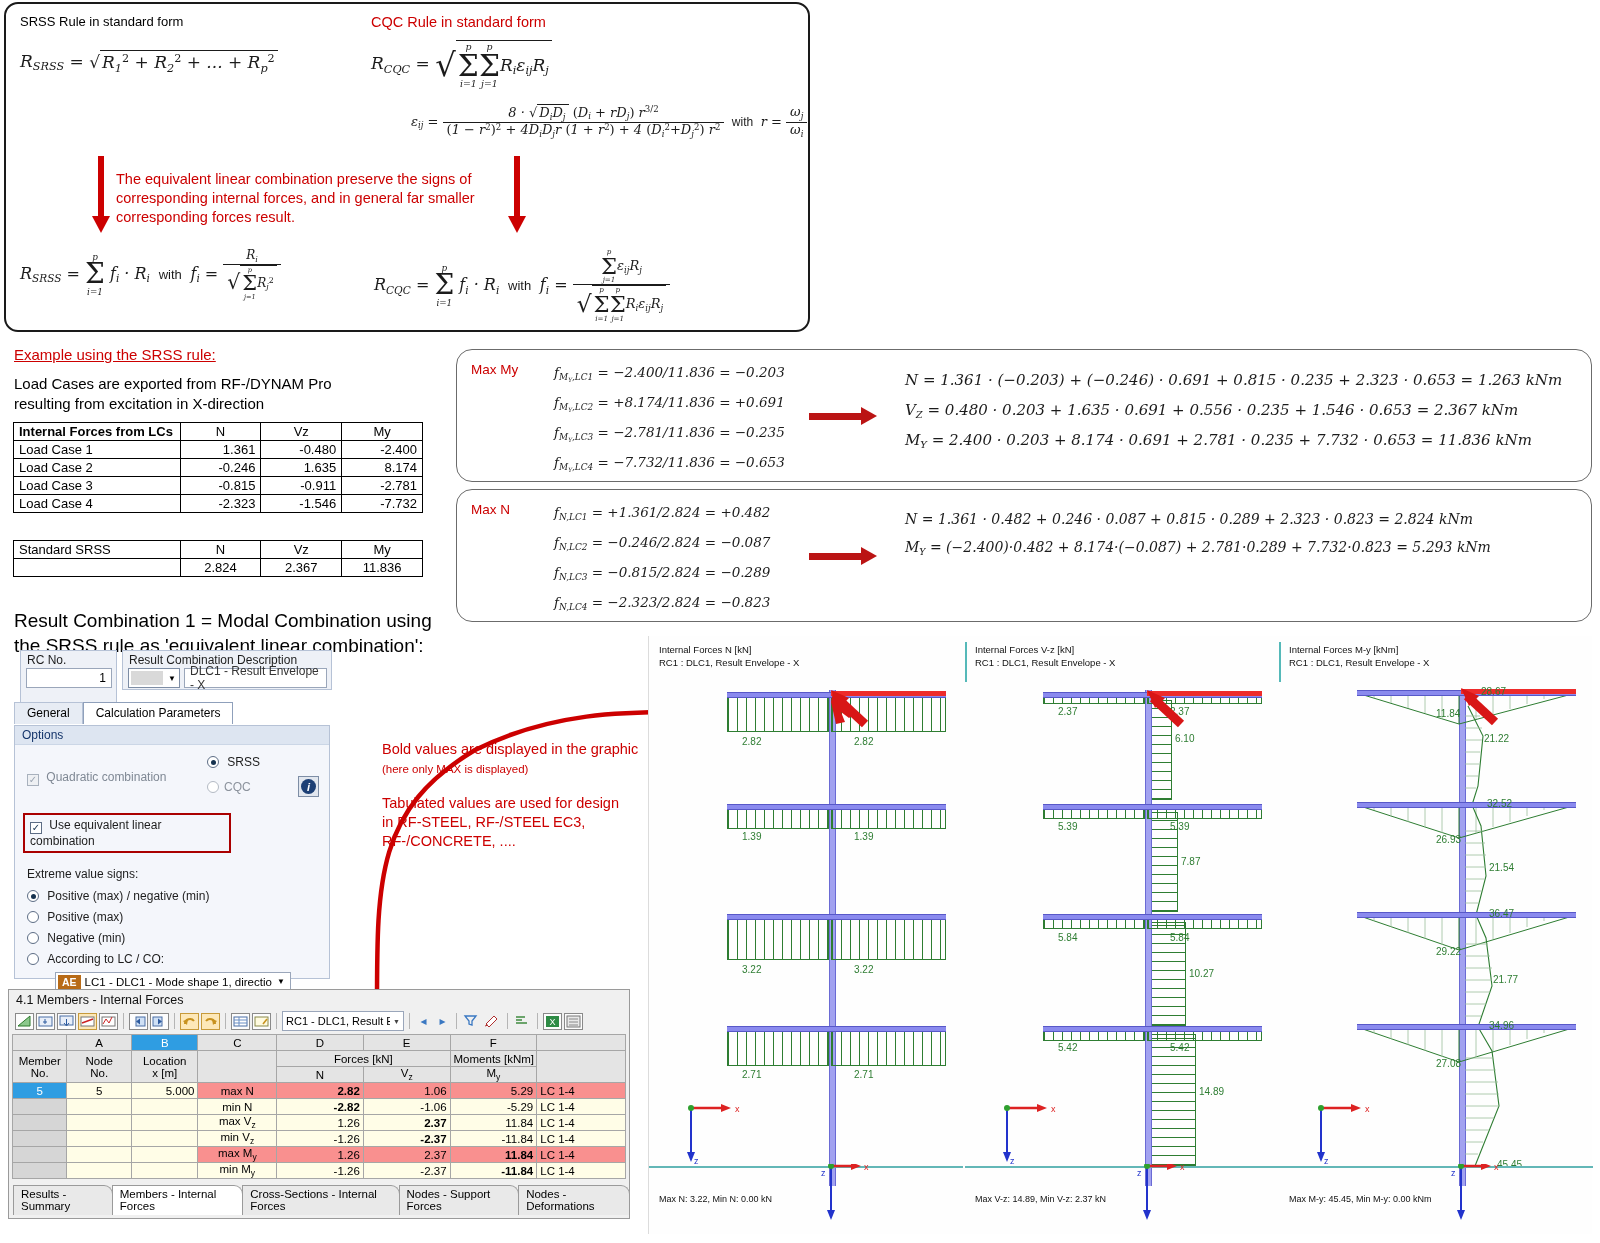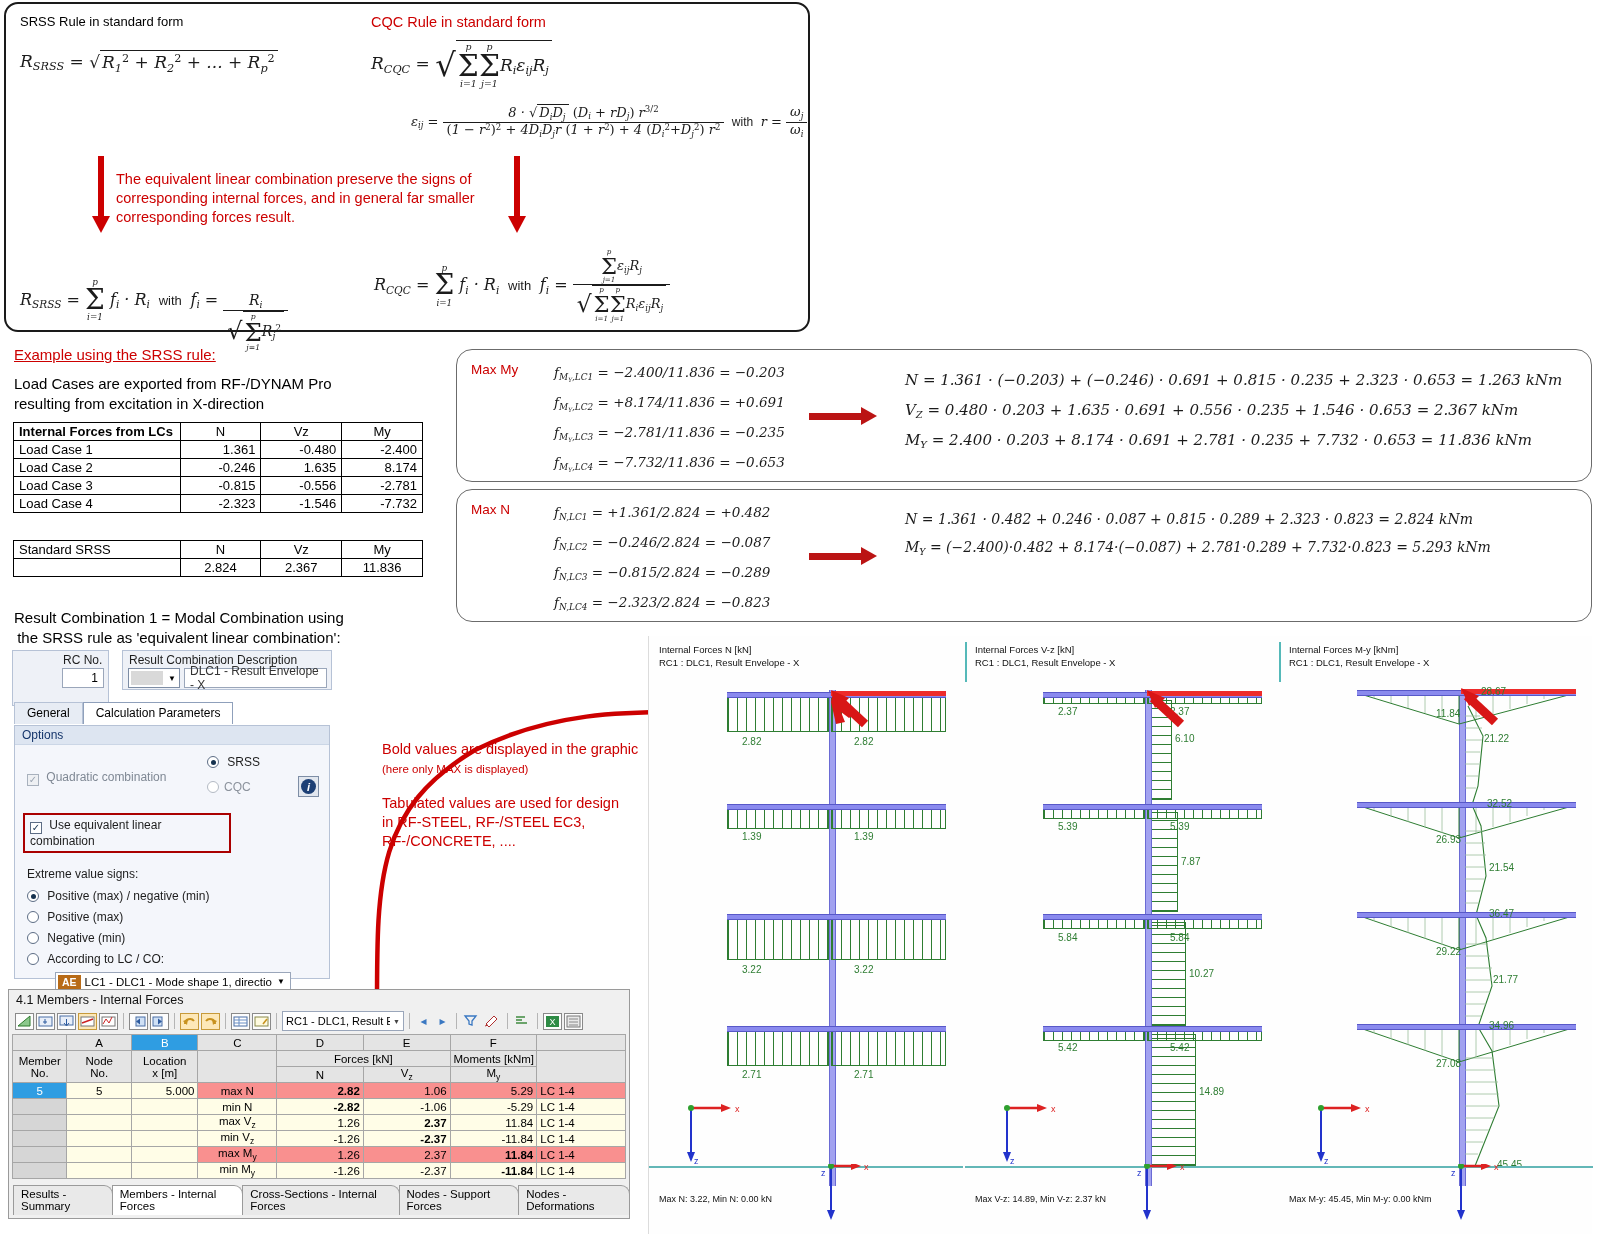--- a/index.html
+++ b/index.html
@@ -208,21 +208,21 @@
   <div class="abs mathline" style="left:14px; top:245px; font-size:16px;">
     R<span class="sub">SRSS</span> =
     <span class="bigsum">
         <span class="lim">p</span>
         <span class="sig">Σ</span>
         <span class="lim">i=1</span>
       </span>
     f<span class="sub">i</span> · R<span class="sub">i</span>
     <span class="rm" style="font-family:'Liberation Sans',sans-serif;font-size:13px;">&nbsp;with&nbsp;</span>
     f<span class="sub">i</span> =
-    <span class="frac" style="font-size:14px;margin-top:44px;">
+    <span class="frac" style="font-size:12px;">
       <span class="num">R<span class="sub">i</span></span>
       <span class="den"><span class="sqrt">
             <span class="radsign" style="font-size:1.7em;">√</span>
             <span class="radicand"><span class="bigsum">
                 <span class="lim">p</span>
                 <span class="sig">Σ</span>
                 <span class="lim">j=1</span>
               </span>R<span class="sub">j</span><span class="sup rm">2</span></span>
           </span></span>
     </span>
@@ -283,21 +283,21 @@
   </tr>
   <tr>
     <td>Load Case 2</td>
     <td class="num">-0.246</td>
     <td class="num">1.635</td>
     <td class="num">8.174</td>
   </tr>
   <tr>
     <td>Load Case 3</td>
     <td class="num">-0.815</td>
-    <td class="num">-0.556</td>
+    <td class="num">-0.911</td>
     <td class="num">-2.781</td>
   </tr>
   <tr>
     <td>Load Case 4</td>
     <td class="num">-2.323</td>
     <td class="num">-1.546</td>
     <td class="num">-7.732</td>
   </tr>
 </tbody>
   </table>
@@ -312,21 +312,21 @@
   </tr>
   <tr>
     <td></td>
     <td class="ctr">2.824</td>
     <td class="ctr">2.367</td>
     <td class="ctr">11.836</td>
   </tr>
 </tbody>
   </table>
 
-<div class="abs" style="left:14px; top:608px; font-size:15px; line-height:1.32;text-align:center;">
+<div class="abs" style="left:14px; top:608px; font-size:19px; line-height:1.32;">
   <div>Result Combination 1 = Modal Combination using</div>
   <div>the SRSS rule as 'equivalent linear combination':</div>
 </div>
 
 <div class="abs maxbox" style="left:456px; top:349px; width:1136px; height:133px;">
   <div class="abs red-text" style="left:14px; top:12px; font-size:13.5px;">Max My</div>
 
   <div class="abs mathline" style="left:97px; top:8px; font-size:13.5px; line-height:2.22;">
     <div>f<span class="sub">M<span class="sub">Y</span>,LC1</span> <span>= −2.400/11.836 = −0.203</span></div>
     <div>f<span class="sub">M<span class="sub">Y</span>,LC2</span> <span>= +8.174/11.836 = +0.691</span></div>
@@ -362,21 +362,21 @@
   </div>
 
   <div class="abs mathline" style="left:448px; top:15px; font-size:14px; line-height:2.0;">
     <div>N <span>= 1.361 · 0.482 + 0.246 · 0.087 + 0.815 · 0.289 + 2.323 · 0.823 = 2.824 kNm</span></div>
     <div>M<span class="sub">Y</span> <span>= (−2.400)·0.482 + 8.174·(−0.087) + 2.781·0.289 + 7.732·0.823 = 5.293 kNm</span></div>
   </div>
 </div>
 
 <div class="abs" style="left:12px; top:650px; width:310px; height:332px;">
 
-  <div class="abs dlg-field-wrap" style="left:0; top:0; width:97px; height:56px;padding-left:44px;">
+  <div class="abs dlg-field-wrap" style="left:8px; top:0; width:97px; height:56px;">
     <div class="dlg-label">RC No.</div>
     <div class="dlg-input" style="margin:1px 4px 0 5px; justify-content:flex-end;">1</div>
   </div>
 
   <div class="abs dlg-field-wrap" style="left:110px; top:0; width:210px; height:40px;">
     <div class="dlg-label">Result Combination Description</div>
     <div style="display:flex; gap:4px; margin:1px 4px 0 5px;">
       <div style="display:flex; width:52px; height:20px; border:1px solid #7d8da5; background:#fff;">
         <div style="flex:1; background:#d9d9d9; margin:2px;"></div>
         <div style="width:14px; display:flex; align-items:center; justify-content:center; font-size:8px;">▼</div>

